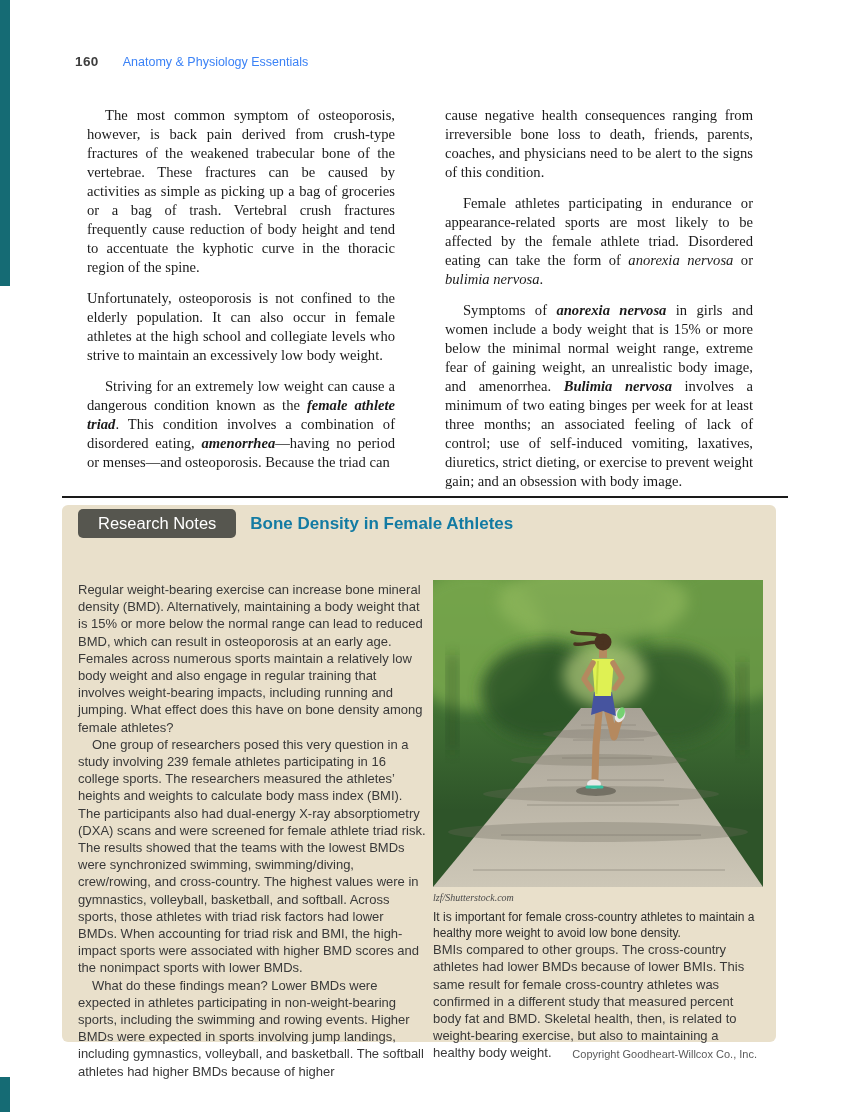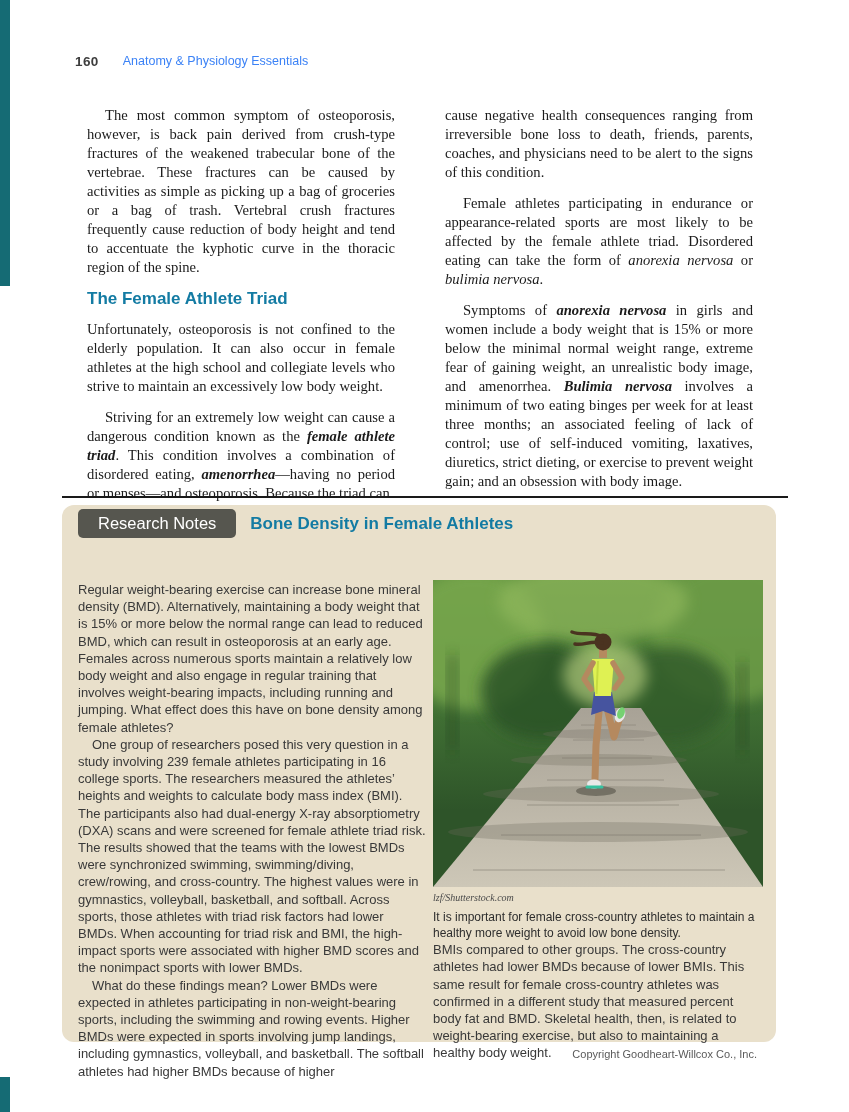--- a/index.html
+++ b/index.html
@@ -4,40 +4,40 @@
 <style>
   html,body { margin:0; padding:0; background:#ffffff; }
   .page {
     position:relative; width:849px; height:1112px; background:#ffffff;
     font-family:"Liberation Serif", serif; overflow:hidden;
   }
   .accent-bar { position:absolute; left:0; width:10px; background:var(--bar); }
   .accent-bar.top { top:0; height:286px; }
   .accent-bar.bottom { bottom:0; height:35px; }
 
-  .header { position:absolute; left:75px; top:54px; display:flex; align-items:flex-start; gap:24px;
+  .header { position:absolute; left:75px; top:54px; display:flex; align-items:flex-end; gap:24px;
     font-family:"Liberation Sans", sans-serif; }
   .page-num { font-weight:bold; font-size:13.5px; color:#3d3d3d; letter-spacing:.4px; }
   .book-title { font-size:12.5px; color:#3b82f6; }
 
   .col { position:absolute; width:332px; font-size:14.6px; line-height:19px; text-align:justify;
     color:#1b1b1b; }
   .col-left { left:75px; top:94px; }
   .col-right { left:433px; top:94px; }
   .col p { margin:12px; }
   .indent { text-indent:18px; }
   .section-heading { font-family:"Liberation Sans", sans-serif; color:var(--teal);
     font-weight:bold; font-size:17px; margin:14px 0 7px 0; text-align:left; text-indent:0; }
   .run-bi { font-weight:bold; font-style:italic; }
   .run-i { font-style:italic; }
 
   .rule { position:absolute; left:62px; top:496px; width:726px; height:1.5px; background:#1a1a1a; }
 
   .research-box { position:absolute; left:62px; top:505px; width:714px; height:537px;
-    background:var(--box_bg); border-radius:12px; }
+    background:var(--box_bg); border-radius:6px; }
   .box-header { position:absolute; left:16px; top:4px; display:flex; align-items:center; gap:14px; }
   .badge { background:var(--badge_bg); color:#ffffff; font-family:"Liberation Sans", sans-serif;
     font-size:16.5px; padding:5px 20px; border-radius:5px; white-space:nowrap; }
   .box-title { font-family:"Liberation Sans", sans-serif; font-size:17px; font-weight:bold;
     color:var(--teal); white-space:nowrap; }
 
   .box-col { position:absolute; font-family:"Liberation Sans", sans-serif; font-size:13px;
     line-height:17.2px; color:#393939; text-align:left;margin-top:32px; }
   .box-col p { margin:0; }
   .box-left { left:16px; top:44px; width:348px; }
@@ -62,21 +62,20 @@
   <div class="accent-bar top"></div>
   <div class="accent-bar bottom"></div>
 
   <div class="header">
     <span class="page-num">160</span>
     <span class="book-title">Anatomy &amp; Physiology Essentials</span>
   </div>
 
   <div class="col col-left">
     <p class="indent">The most common symptom of osteoporosis, however, is back pain derived from crush-type fractures of the weakened trabecular bone of the vertebrae. These fractures can be caused by activities as simple as picking up a bag of groceries or a bag of trash. Vertebral crush fractures frequently cause reduction of body height and tend to accentuate the kyphotic curve in the thoracic region of the spine.</p>
-    <p class="section-heading">The Female Athlete Triad</p>
     <p>Unfortunately, osteoporosis is not confined to the elderly population. It can also occur in female athletes at the high school and collegiate levels who strive to maintain an excessively low body weight.</p>
     <p class="indent"><span>Striving for an extremely low weight can cause a dangerous condition known as the </span><span class="run-bi">female athlete triad</span><span>. This condition involves a combination of disordered eating, </span><span class="run-bi">amenorrhea</span><span>—having no period or menses—and osteoporosis. Because the triad can</span></p>
   </div>
 
   <div class="col col-right">
     <p>cause negative health consequences ranging from irreversible bone loss to death, friends, parents, coaches, and physicians need to be alert to the signs of this condition.</p>
     <p class="indent"><span>Female athletes participating in endurance or appearance-related sports are most likely to be affected by the female athlete triad. Disordered eating can take the form of </span><span class="run-i">anorexia nervosa</span><span> or </span><span class="run-i">bulimia nervosa</span><span>.</span></p>
     <p class="indent"><span>Symptoms of </span><span class="run-bi">anorexia nervosa</span><span> in girls and women include a body weight that is 15% or more below the minimal normal weight range, extreme fear of gaining weight, an unrealistic body image, and amenorrhea. </span><span class="run-bi">Bulimia nervosa</span><span> involves a minimum of two eating binges per week for at least three months; an associated feeling of lack of control; use of self-induced vomiting, laxatives, diuretics, strict dieting, or exercise to prevent weight gain; and an obsession with body image.</span></p>
   </div>
 

